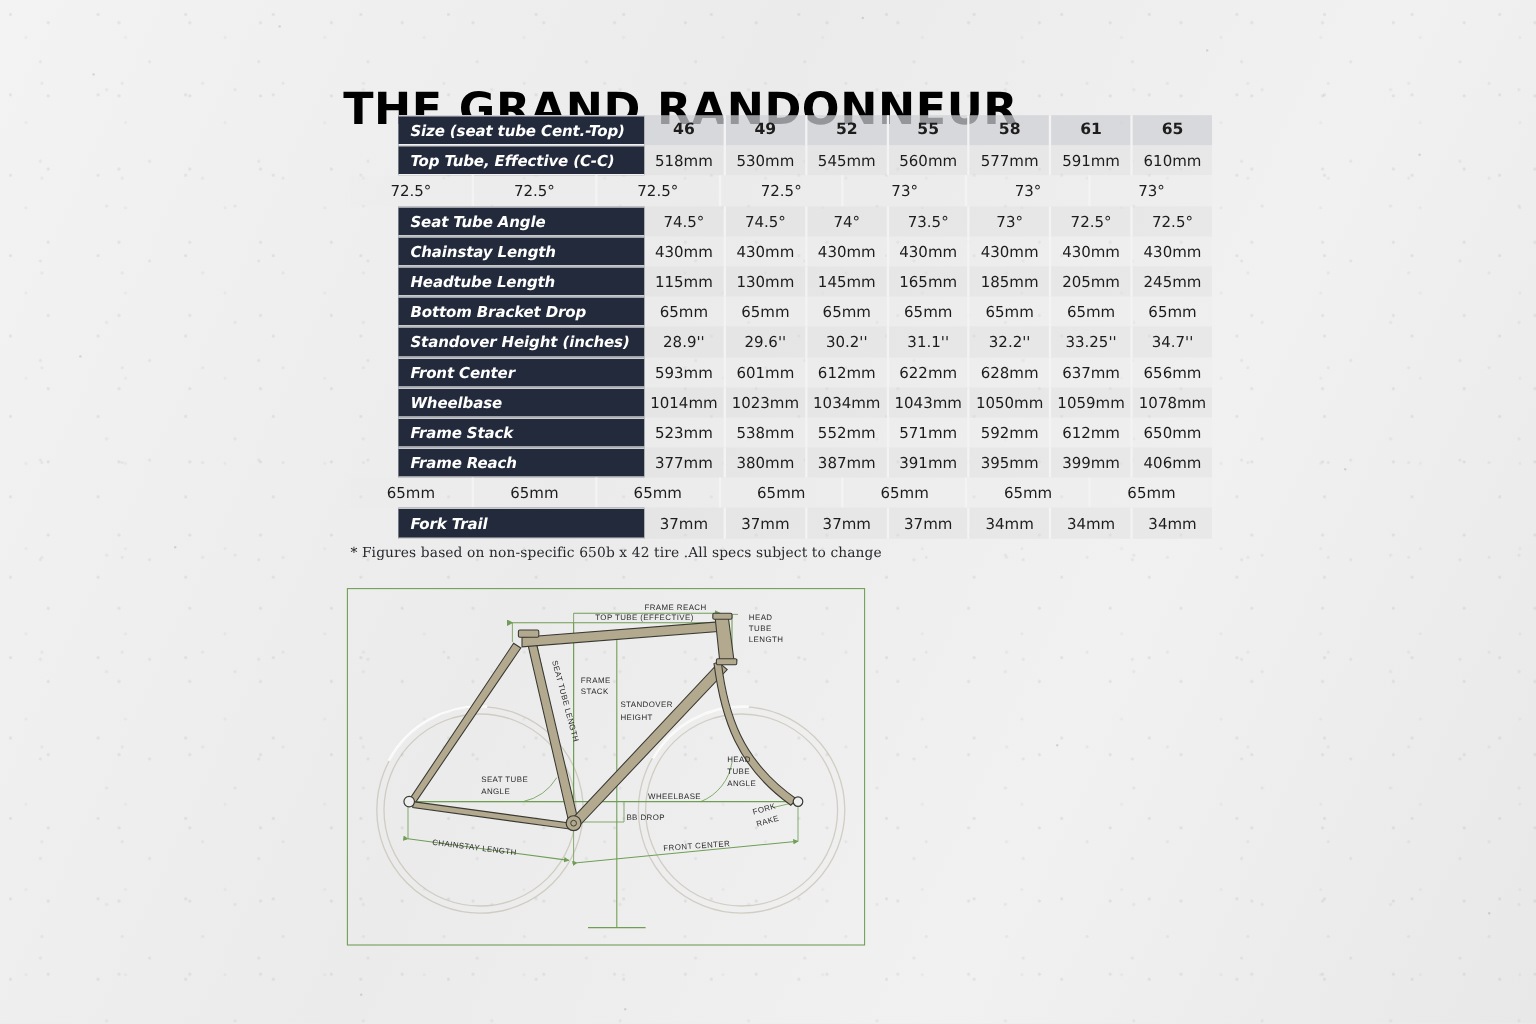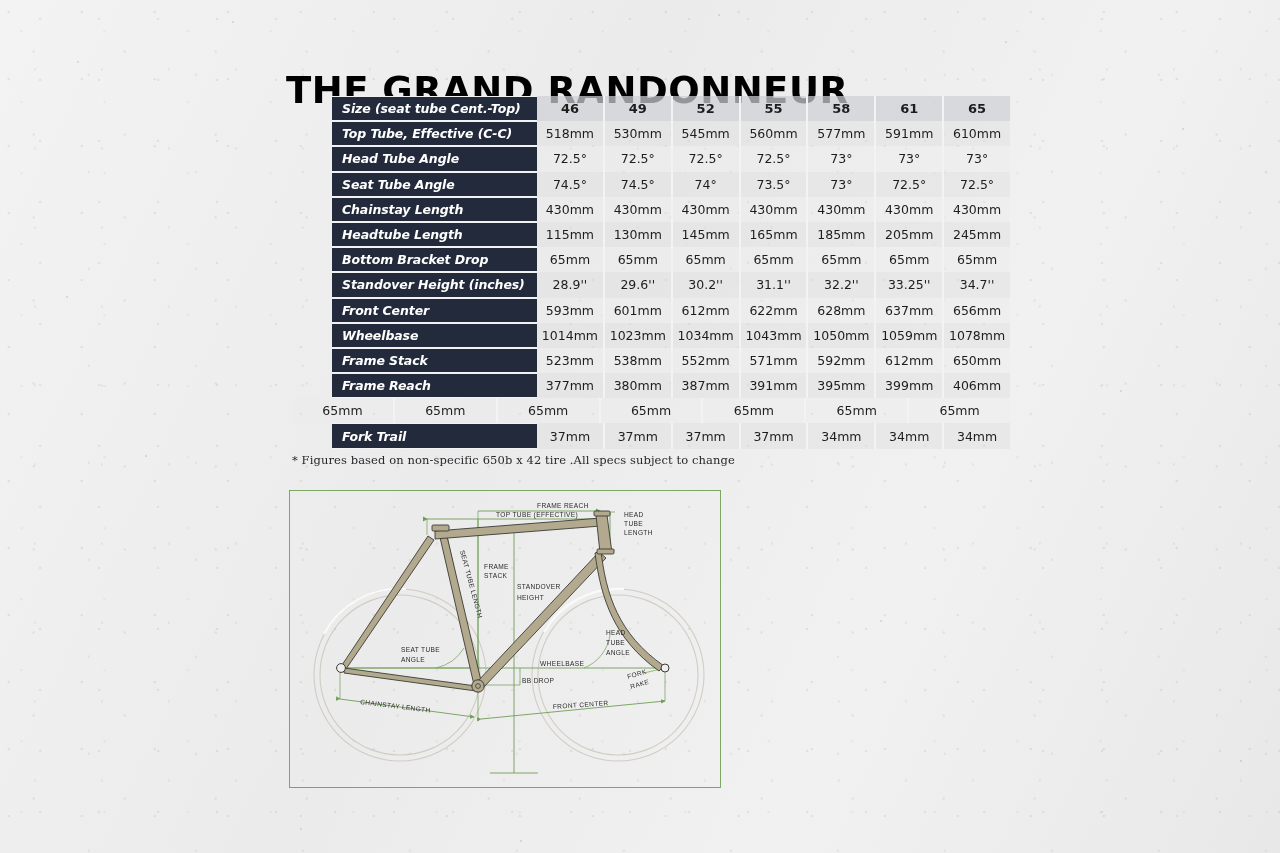--- a/index.html
+++ b/index.html
@@ -148,21 +148,20 @@
         <div class="cell">518mm</div>
         <div class="cell">530mm</div>
         <div class="cell">545mm</div>
         <div class="cell">560mm</div>
         <div class="cell">577mm</div>
         <div class="cell">591mm</div>
         <div class="cell">610mm</div>
       </div>
     </div>
     <div class="row alt">
-      <div class="rowlabel">Head Tube Angle</div>
       <div class="cells">
         <div class="cell">72.5°</div>
         <div class="cell">72.5°</div>
         <div class="cell">72.5°</div>
         <div class="cell">72.5°</div>
         <div class="cell">73°</div>
         <div class="cell">73°</div>
         <div class="cell">73°</div>
       </div>
     </div>

